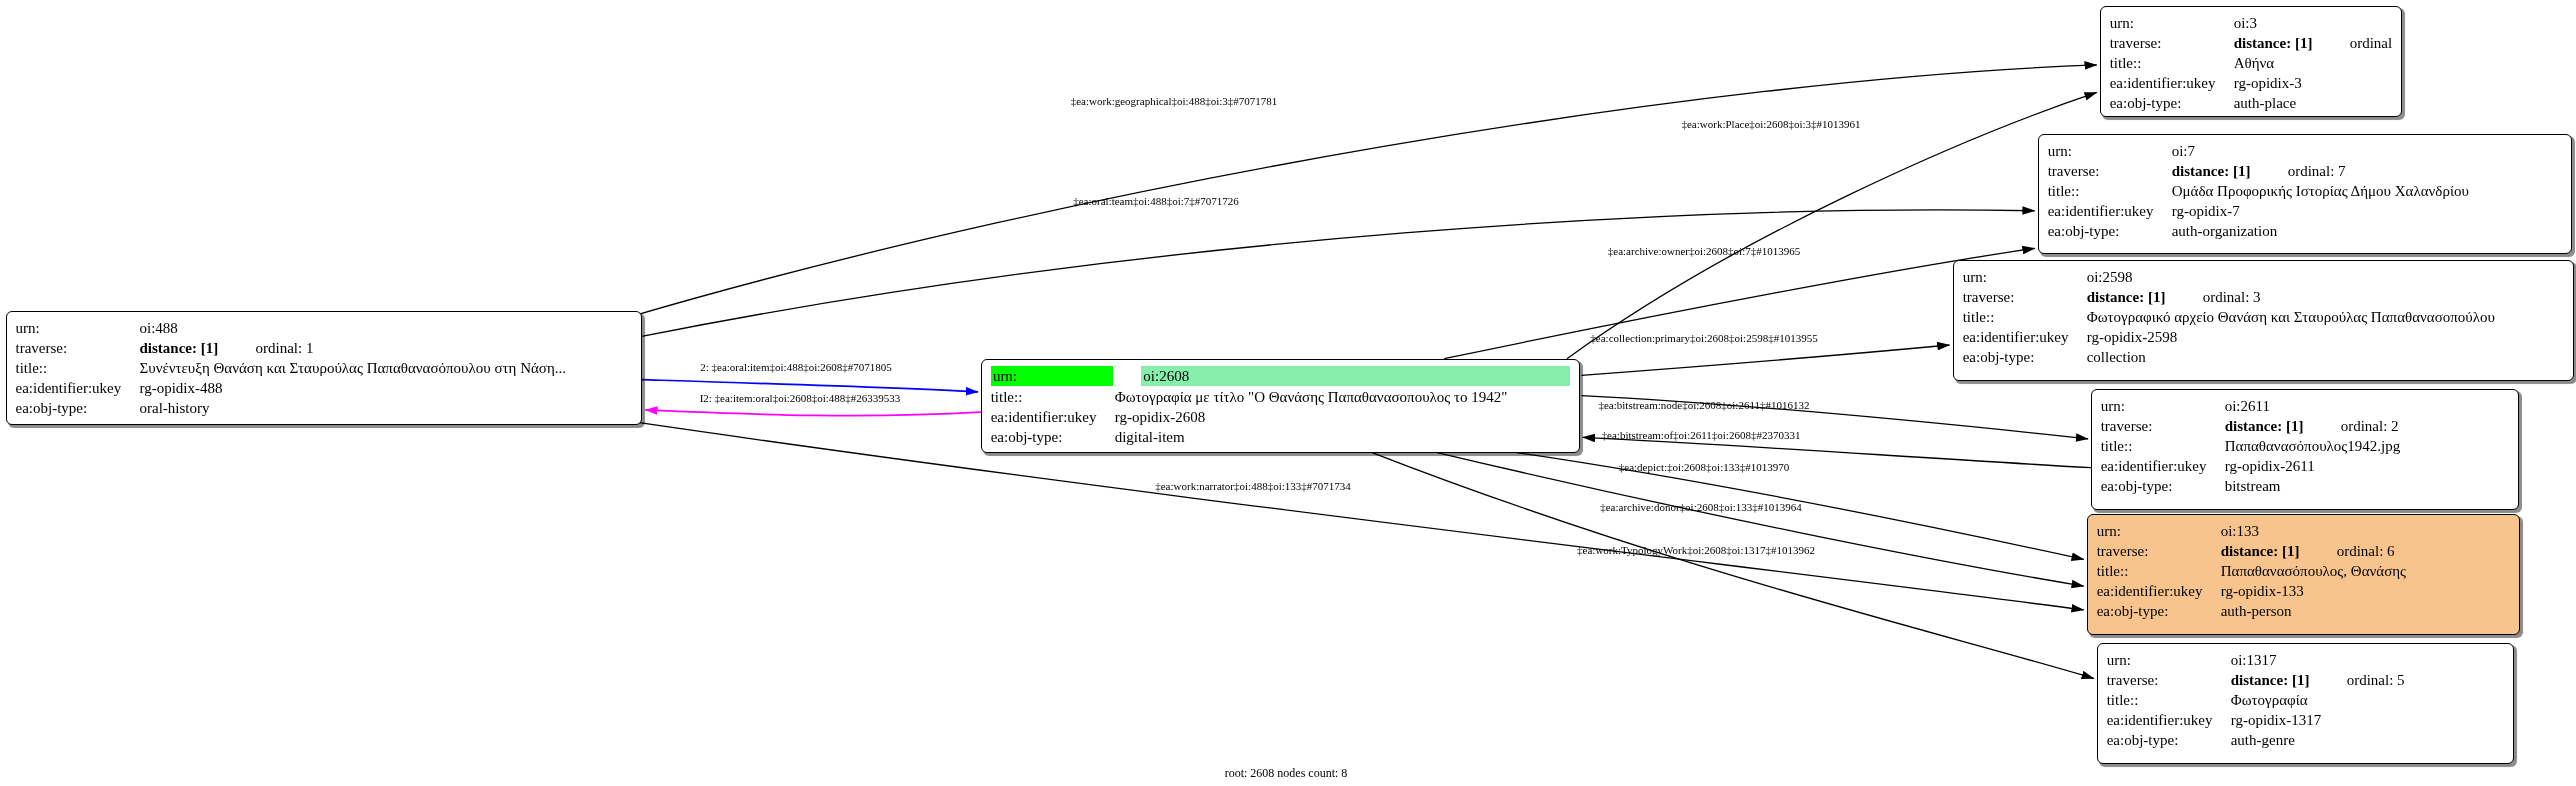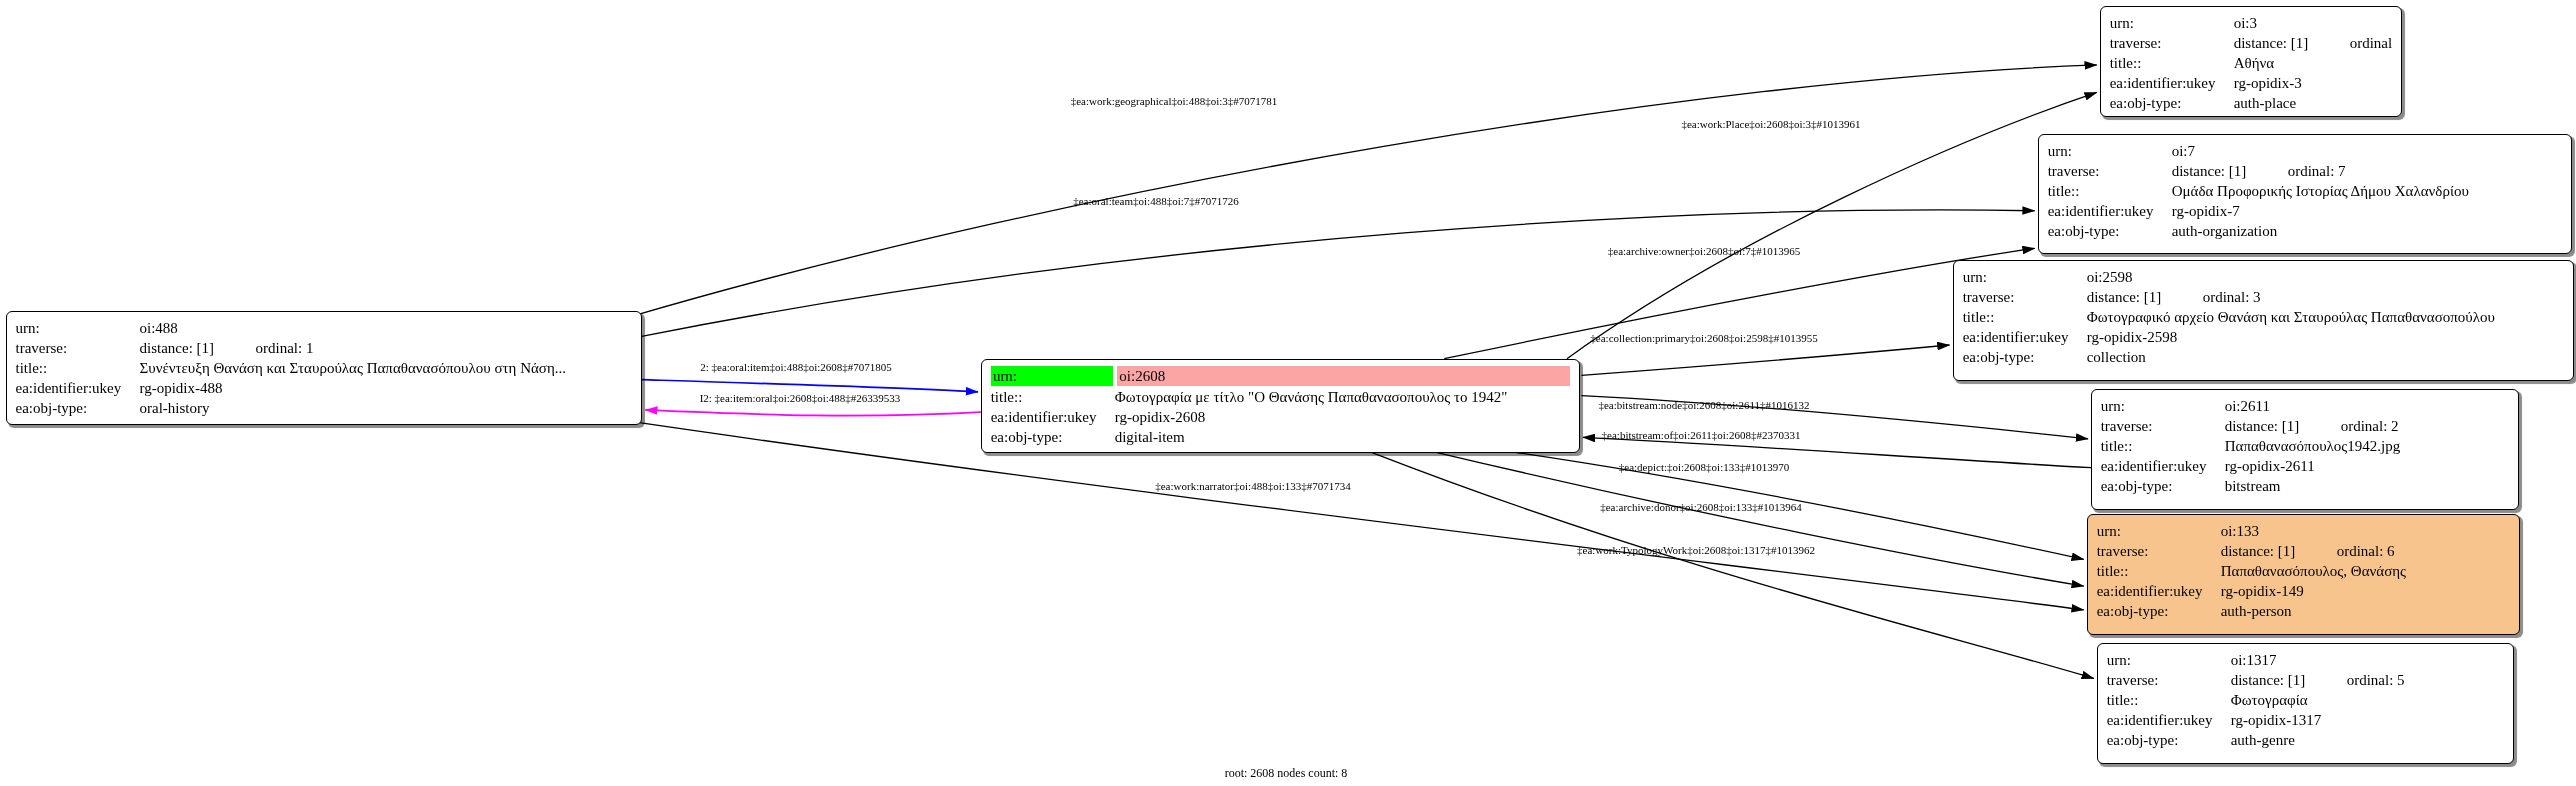--- a/index.html
+++ b/index.html
@@ -6,25 +6,25 @@
   #canvas{position:relative;width:2576px;height:786px;background:#ffffff;overflow:hidden;
           font-family:"Liberation Serif","DejaVu Serif",serif;color:#000;}
   #edges{position:absolute;left:0;top:0;width:2576px;height:786px;}
   .node{position:absolute;background:#ffffff;border:1.2px solid #000;border-radius:6px;
         box-shadow:2.2px 2.2px 0.7px rgba(0,0,0,0.45);padding:5.8px 8.7px;box-sizing:border-box;
         font-size:15px;line-height:20px;white-space:nowrap;overflow:hidden;}
   .node.person{background:#f7c48d;}
   .row{display:flex;height:20px;align-items:center;}
   .lbl{flex:0 0 124px;overflow:hidden;}
   .val{flex:1;overflow:hidden;}
-  .dist{flex:0 0 116px;}
+  .dist{flex:0 0 116px;font-weight:bold;}
   .ord{flex:1;}
   .row.hl{margin:0.7px 0;}
   .row.hl .lbl{background:#00ff00;flex-basis:120px;margin-right:4.3px;padding-left:2.2px;}
-  .row.hl .val{background:#fca5a5;padding-left:2.2px;}
+  .row.hl .val{background:#86efac;padding-left:2.2px;margin-left:24px;}
   .elabel{position:absolute;transform:translate(-50%,-50%);font-size:11px;white-space:nowrap;}
   .footer{position:absolute;transform:translate(-50%,-50%);font-size:12px;white-space:nowrap;}
   path.edge{fill:none;stroke:#000;stroke-width:1.8px;}
   path.edge.blue{stroke:#0000ff;stroke-width:2.4px;}
   path.edge.magenta{stroke:#ff00ff;stroke-width:2.4px;}
 </style>
 </head>
 <body>
 
 <div id="canvas">
@@ -218,21 +218,21 @@
         <span class="lbl">traverse:</span>
         <span class="val dist">distance: [1]</span>
         <span class="val ord">ordinal: 6</span>
       </div>
     <div class="row">
         <span class="lbl">title::</span>
         <span class="val">Παπαθανασόπουλος, Θανάσης</span>
       </div>
     <div class="row">
         <span class="lbl">ea:identifier:ukey</span>
-        <span class="val">rg-opidix-149</span>
+        <span class="val">rg-opidix-133</span>
       </div>
     <div class="row">
         <span class="lbl">ea:obj-type:</span>
         <span class="val">auth-person</span>
       </div>
   </div>
 
   <div class="node" style="left:2097px;top:643px;width:417px;height:121px;">
     <div class="row">
         <span class="lbl">urn:</span>

